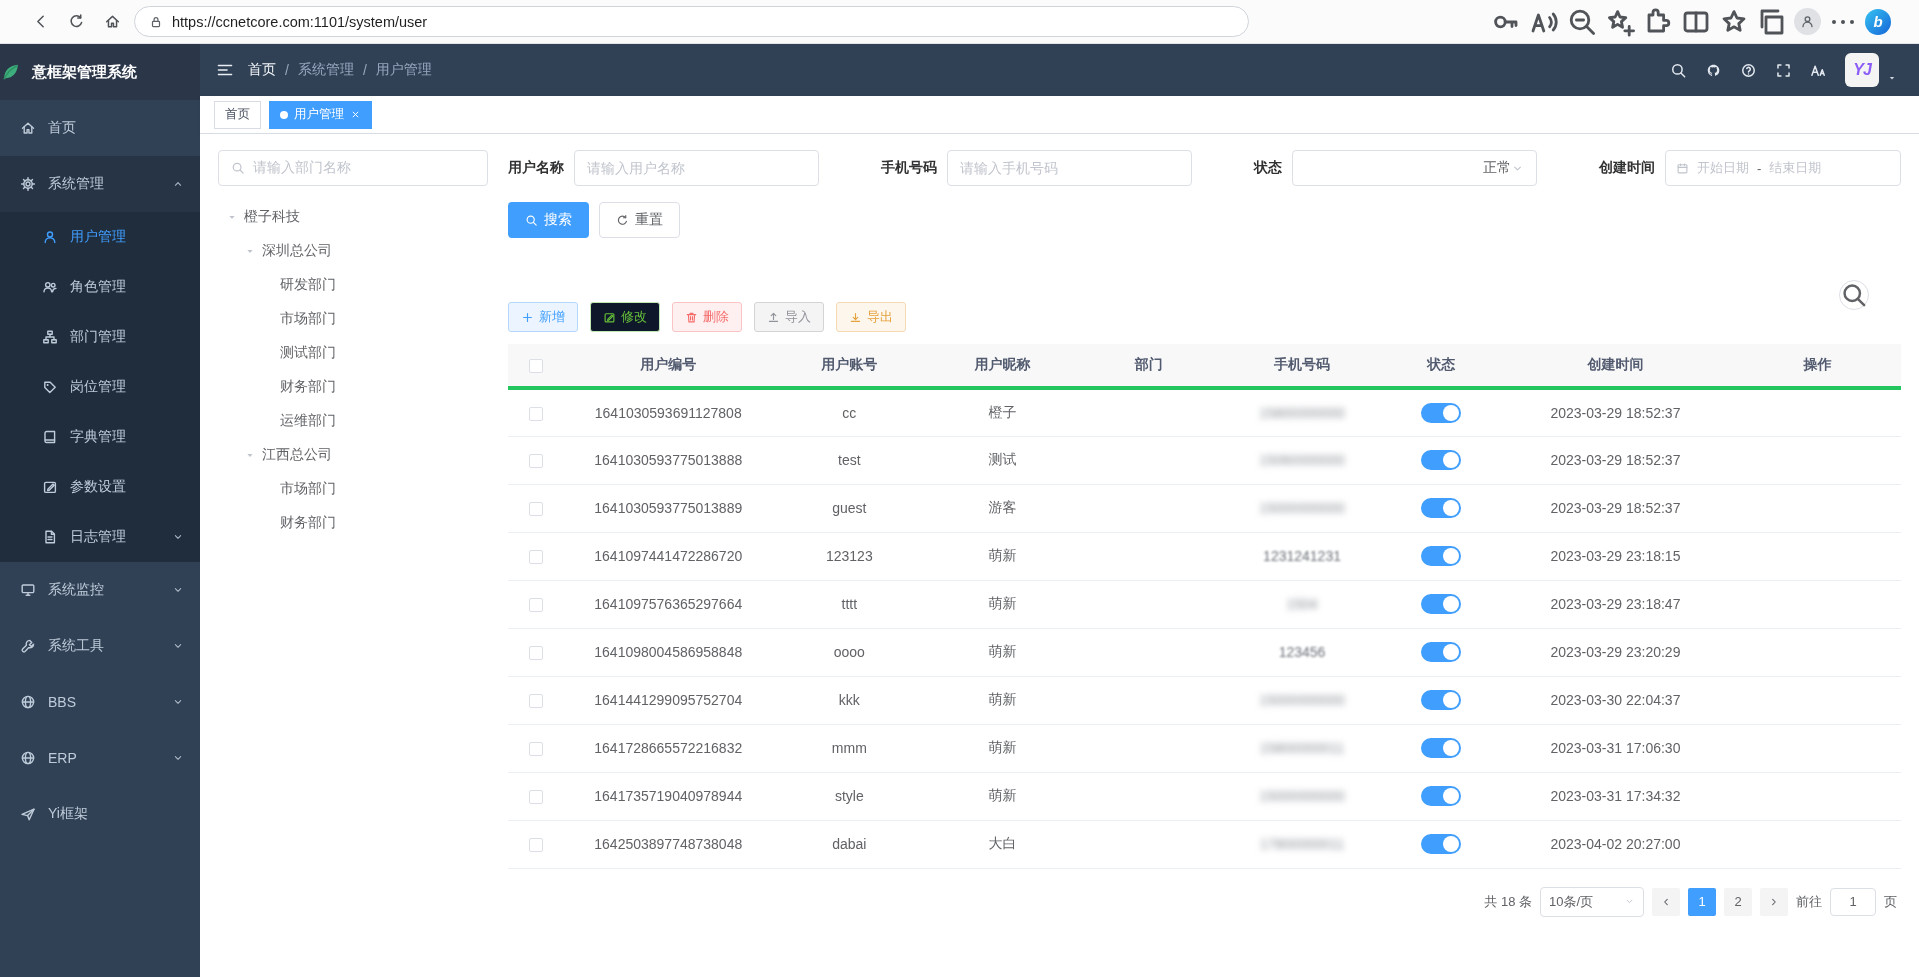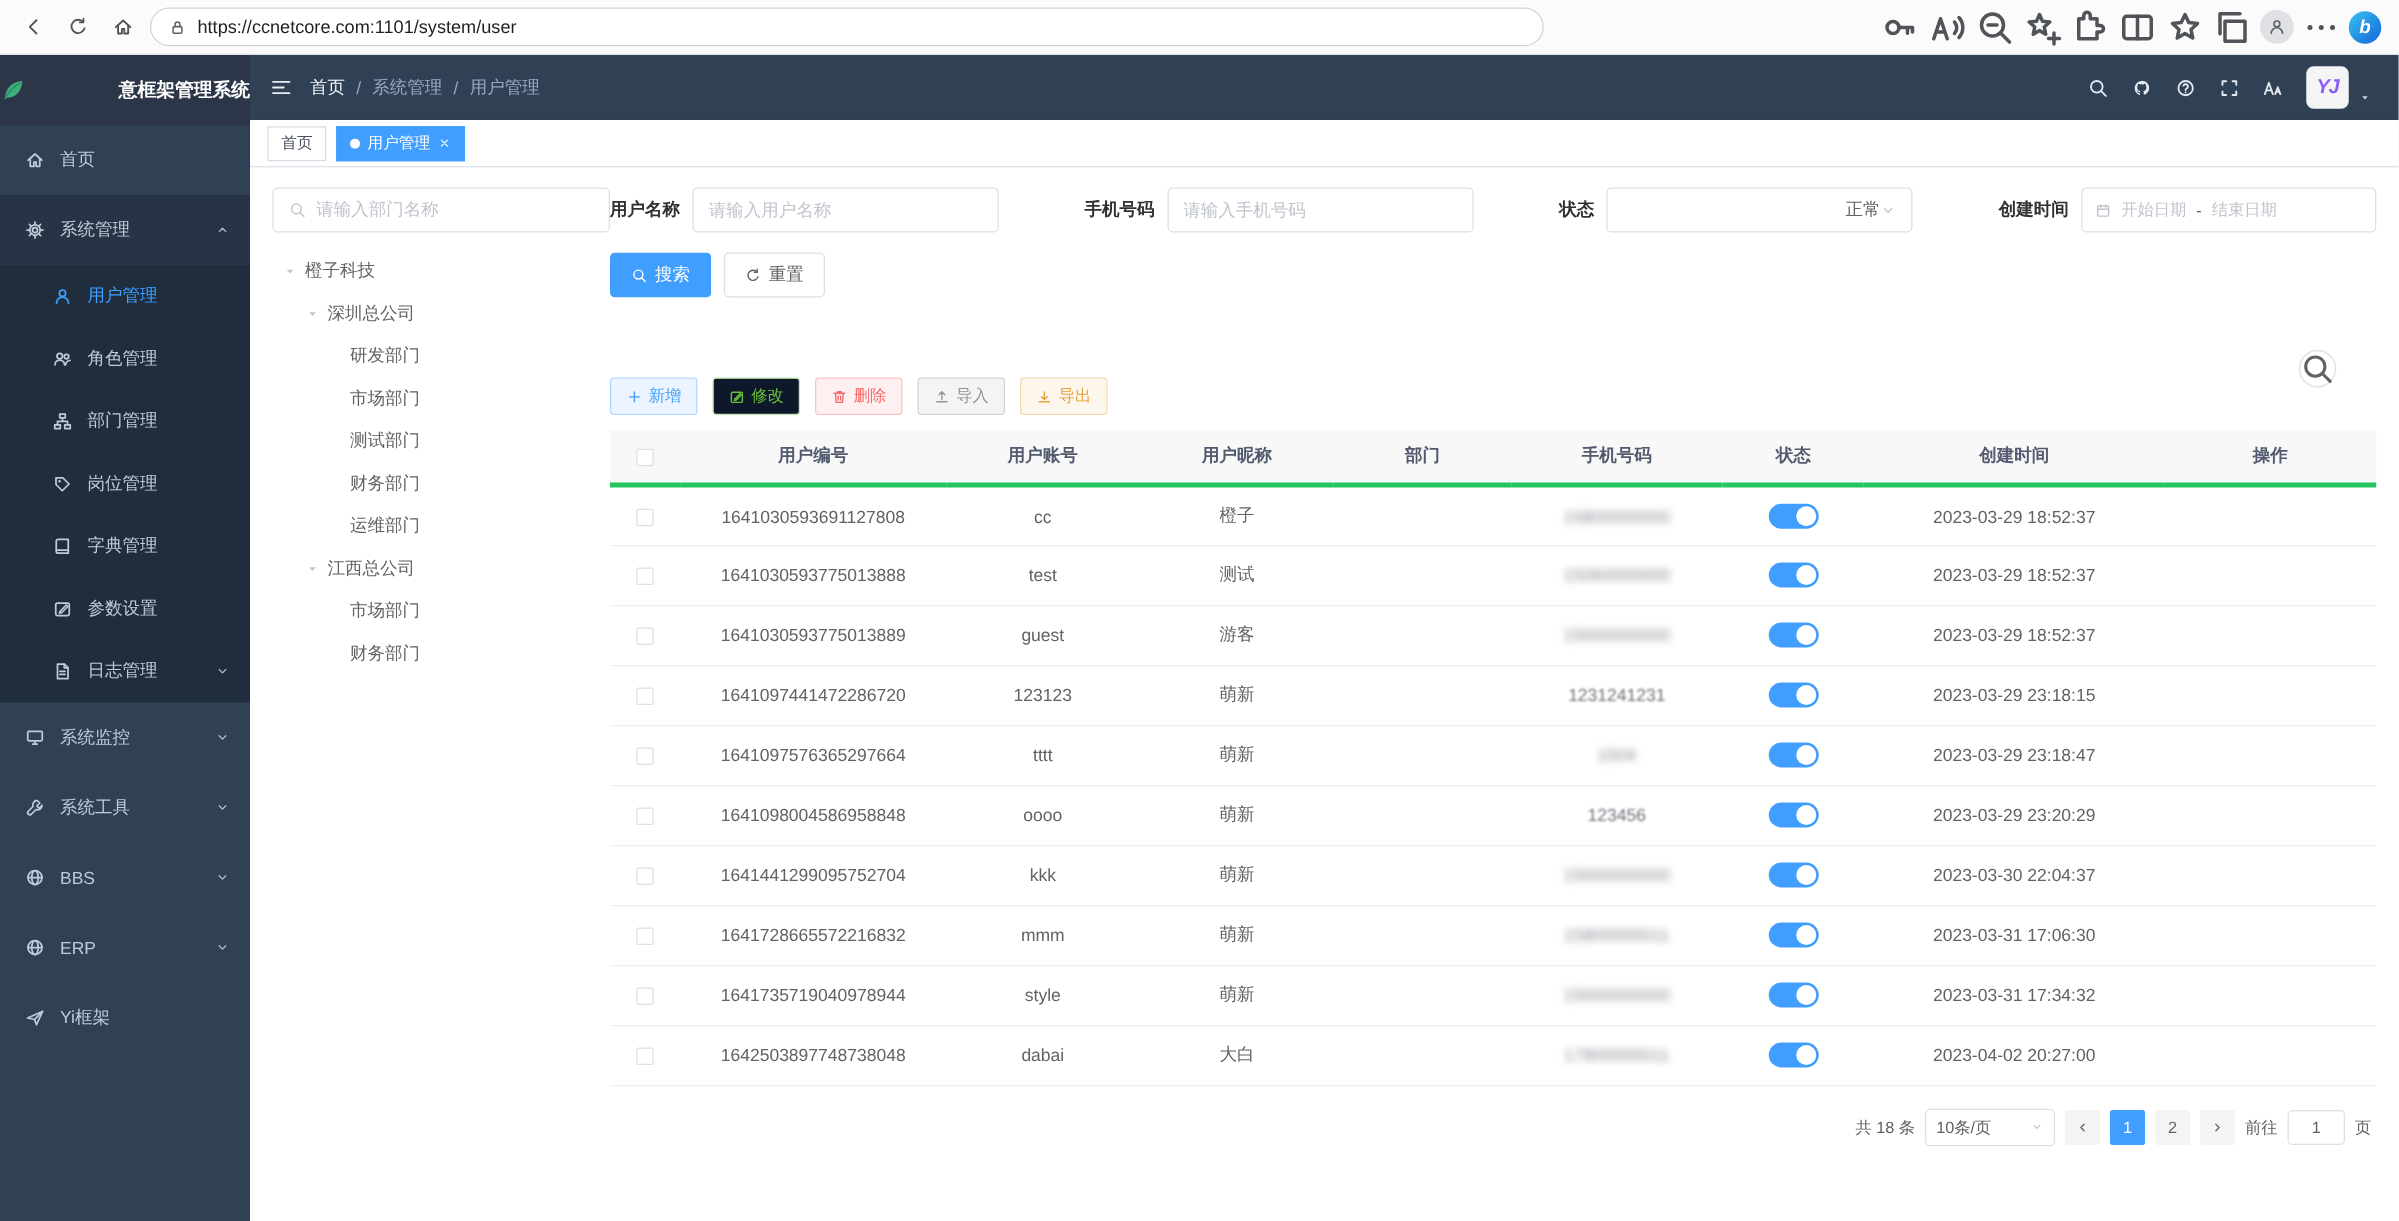--- a/index.html
+++ b/index.html
@@ -5,34 +5,34 @@
 <style>
   html,body{margin:0;padding:0;}
   *{box-sizing:border-box;}
   body{width:1919px;height:977px;overflow:hidden;background:#fff;font-family:"Liberation Sans","DejaVu Sans",sans-serif;}
   .ic{display:inline-flex;align-items:center;justify-content:center;line-height:1;}
   .ic svg{display:block;width:1em;height:1em;}
   button{font-family:inherit;background:none;border:none;padding:0;cursor:pointer;}
   input{font-family:inherit;outline:none;}
 
   
-  .browser-bar{height:44px;background:#fbfbfc;border-bottom:1px solid #e1e3e6;display:flex;align-items:center;padding:0 10px;}
+  .browser-bar{height:44px;background:#fbfbfc;border-bottom:1px solid #e1e3e6;display:flex;align-items:center;padding:0 24px;}
   .bnav{display:flex;align-items:center;gap:4px;}
   .bicon{width:32px;height:32px;border-radius:6px;display:inline-flex;align-items:center;justify-content:center;color:#505357;font-size:17px;}
   .address-bar{margin-left:6px;width:1115px;height:31px;background:#fff;border:1px solid #d0d4da;border-radius:16px;display:flex;align-items:center;gap:9px;padding:0 14px;}
   .address-bar .ic{color:#5f6368;font-size:14px;}
   .url{font-size:14.5px;color:#1f1f1f;}
   .browser-right{margin-left:auto;display:flex;align-items:center;gap:6px;padding-right:4px;}
   .avatar-circle{width:27px;height:27px;border-radius:50%;background:#dfe1e5;color:#5f6368;display:inline-flex;align-items:center;justify-content:center;font-size:15px;cursor:pointer;}
   .copilot{width:26px;height:26px;border-radius:50%;background:linear-gradient(135deg,#36c3f2,#1565d8);color:#fff;font-weight:bold;font-style:italic;display:inline-flex;align-items:center;justify-content:center;font-size:15px;cursor:pointer;}
 
   
   .app{display:flex;height:933px;}
   .sidebar{width:200px;background:#304156;display:flex;flex-direction:column;flex:none;}
-  .logo{height:56px;display:flex;align-items:center;justify-content:space-between;gap:10px;background:#2b3649;}
+  .logo{height:56px;display:flex;align-items:center;justify-content:flex-start;gap:10px;background:#2b3649;}
   .logo-title{color:#fff;font-size:15px;font-weight:bold;}
   .menu{flex:1;overflow:hidden;}
   .menu-item{height:56px;display:flex;align-items:center;padding:0 20px;color:#bfcbd9;font-size:14px;cursor:pointer;position:relative;}
   .menu-item .mi{margin-right:12px;font-size:16px;}
   .menu-item .chev{position:absolute;right:16px;font-size:12px;opacity:.9;}
   .submenu-title.expanded{background:#263445;}
   .submenu{background:#1f2d3d;}
   .submenu .menu-item{height:50px;padding-left:42px;}
   .menu-item.active{color:#409eff;}
 
@@ -48,21 +48,21 @@
   .yj{width:34px;height:34px;border-radius:6px;background:#f4f4f4;color:#8b5cf6;font-weight:bold;font-size:16px;font-style:italic;display:inline-flex;align-items:center;justify-content:center;letter-spacing:-1px;cursor:pointer;}
   .yj-caret{color:#cfd6de;font-size:10px;margin-left:-10px;align-self:flex-end;margin-bottom:4px;}
 
   .tabs-bar{height:38px;background:#fff;border-bottom:1px solid #d8dce5;box-shadow:0 1px 3px rgba(0,0,0,.08);display:flex;align-items:center;padding:0 14px;gap:8px;flex:none;}
   .tab{height:28px;padding:0 10px;border:1px solid #d8dce5;color:#495060;font-size:12.5px;display:inline-flex;align-items:center;gap:6px;cursor:pointer;background:#fff;}
   .tab.active{background:#409eff;border-color:#409eff;color:#fff;}
   .tab-dot{width:8px;height:8px;border-radius:50%;background:#fff;display:inline-block;}
   .tab-close{font-size:11px;display:inline-flex;}
 
   
-  .content{flex:1;display:flex;padding:16px 18px;background:#fff;min-height:0;}
+  .content{flex:1;display:flex;gap:20px;padding:16px 18px;background:#fff;min-height:0;}
   .tree-panel{width:270px;flex:none;}
   .tree-search{height:36px;border:1px solid #dcdfe6;border-radius:4px;display:flex;align-items:center;gap:8px;padding:0 12px;color:#c0c4cc;font-size:14px;cursor:text;}
   .tree{margin-top:14px;}
   .tree-node{height:34px;display:flex;align-items:center;gap:4px;font-size:14px;color:#606266;cursor:pointer;}
   .tree-caret{color:#c0c4cc;font-size:12px;width:16px;display:inline-flex;justify-content:center;}
   .tree-caret.placeholder{visibility:hidden;}
 
   .right-panel{flex:1;min-width:0;}
   .filter-row{display:flex;align-items:center;justify-content:space-between;}
   .field{display:flex;align-items:center;gap:10px;}

